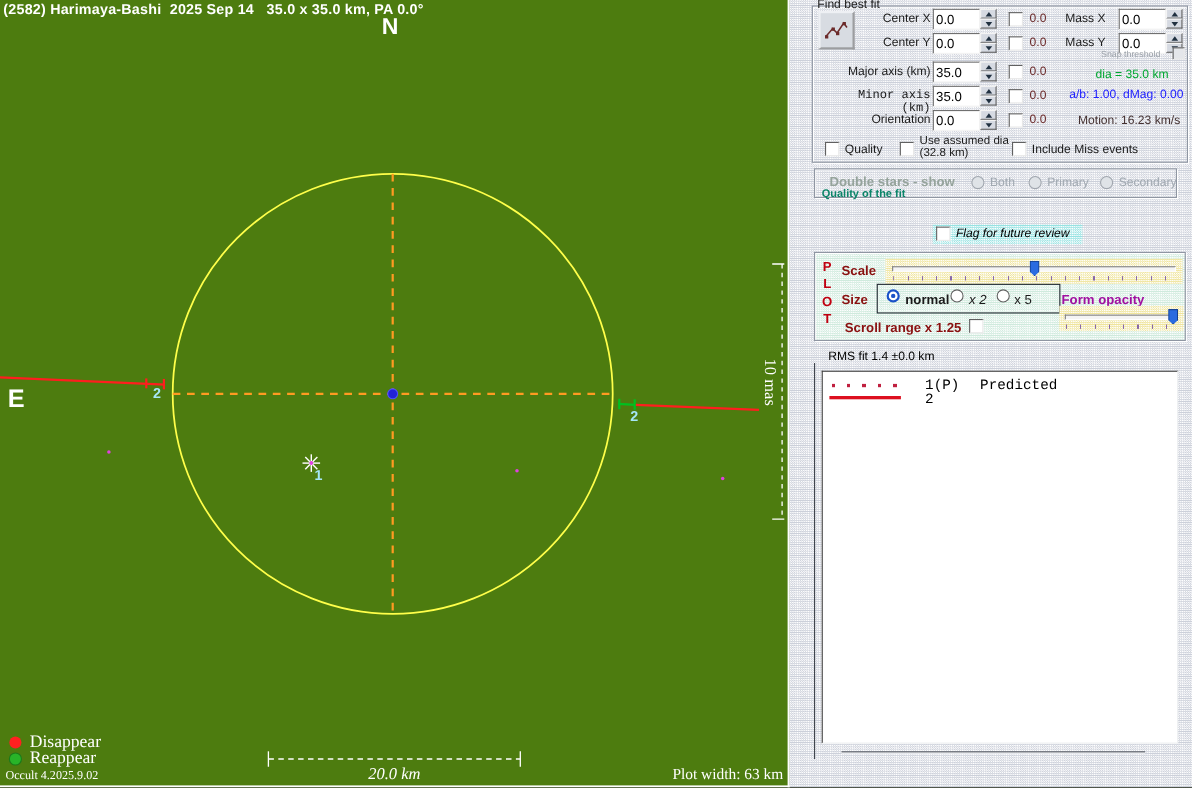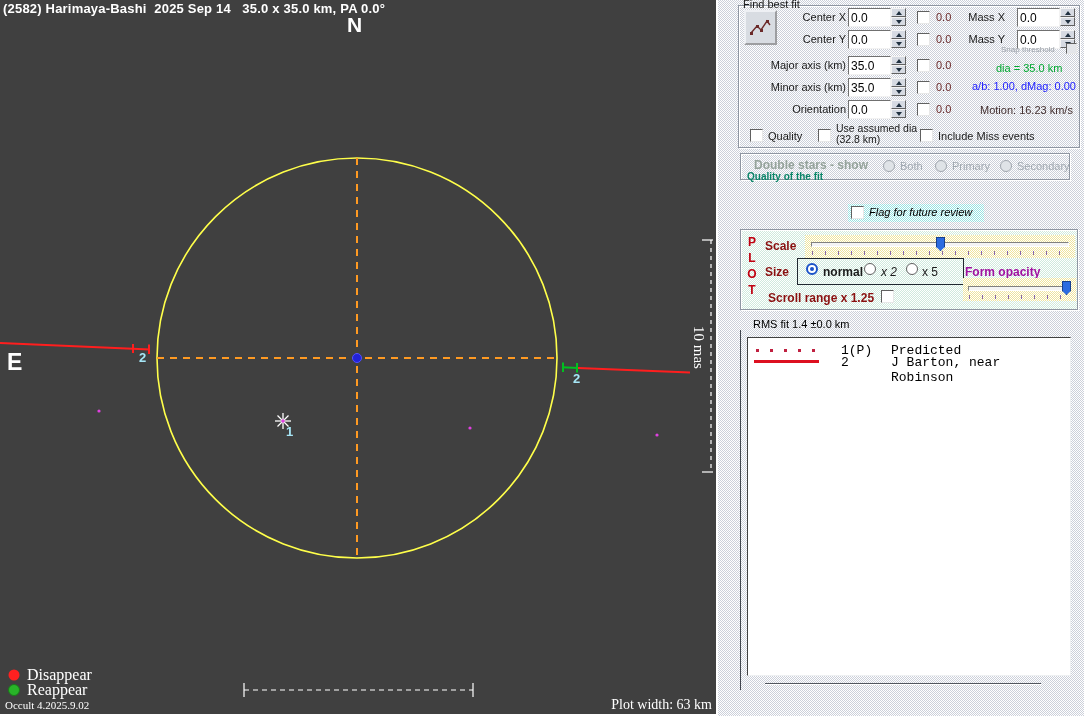--- a/index.html
+++ b/index.html
@@ -1,20 +1,20 @@
 <!DOCTYPE html>
 <html><head>
 <meta charset="utf-8">
 <style>
   * { margin:0; padding:0; box-sizing:border-box; }
   html,body { width:1084px; height:716px; overflow:hidden; background:#000; }
   #root { position:relative; width:1084px; height:716px; font-family:"Liberation Sans", sans-serif; }
 
   
-  #canvas { position:absolute; left:0; top:0; width:718px; height:716px; background:#404040;
+  #canvas { position:absolute; left:0; top:0; width:718px; height:716px; background:#4d7c0f;
             border-right:2px solid #fff; border-bottom:2px solid #fff; }
   #canvas svg { position:absolute; left:0; top:0; }
   .ctxt { position:absolute; color:#fff; white-space:pre; }
   .title-line { font-size:13px; font-weight:bold; letter-spacing:.2px; }
   .compass { font-size:21px; font-weight:bold; }
   .cyanlbl { color:#a6e6f6; font-size:13px; font-weight:bold; }
   .serif { font-family:"Liberation Serif", serif; }
   .vert { writing-mode:vertical-rl; }
 
   
@@ -113,20 +113,21 @@
       <circle cx="14" cy="690" r="5.5" fill="#28b428" stroke="#1a7a1a" stroke-width="1"></circle>
     </svg>
 
     <span class="ctxt title-line" style="left:3px; top:1px;">(2582) Harimaya-Bashi  2025 Sep 14   35.0 x 35.0 km, PA 0.0°</span>
     <span class="ctxt compass" style="left:347px; top:13px;">N</span>
     <span class="ctxt compass" style="left:7px;  top:349px; font-size:23px;">E</span>
     <span class="ctxt cyanlbl" style="left:139px; top:350px;">2</span>
     <span class="ctxt cyanlbl" style="left:573px; top:371px;">2</span>
     <span class="ctxt cyanlbl" style="left:286px; top:424px;">1</span>
     <span class="ctxt serif vert" style="left:690px; top:326px; font-size:15px;">10 mas</span>
+    <span class="ctxt serif" style="left:244px; top:696px; width:229px; text-align:center; font-style:italic; font-size:15px;">20.0 km</span>
     <span class="ctxt serif" style="left:560px; top:697px; width:152px; text-align:right; font-size:14px;">Plot width: 63 km</span>
     <span class="ctxt serif" style="left:5px; top:699px; font-size:11px;">Occult 4.2025.9.02</span>
     <span class="ctxt serif" style="left:27px; top:666px; font-size:16px;">Disappear</span>
     <span class="ctxt serif" style="left:27px; top:681px; font-size:16px;">Reappear</span>
   </div>
 
   <div id="panel">
 
     <div class="groupbox" style="left:20px; top:5px; width:342px; height:143px;"></div>
     <span class="abs" style="left:23px; top:-2px; padding:0 2px; font-size:11px;">Find best fit</span>
@@ -187,21 +188,21 @@
       <input readonly="" value="35.0" style="">
       <div class="spin">
           <div class="up"></div>
           <div class="down"></div>
         </div>
     </div>
     <span class="cb" style="left:199px; top:59px;"></span>
     <span class="abs maroon" style="left:218px; top:59px;">0.0</span>
     <span class="abs" style="left:278px; top:62px; color:#00a830;">dia = 35.0 km</span>
 
-    <span class="rlabel" style="left:40px; top:81px; width:88px;">Minor axis (km)</span>
+    <span class="rlabel" style="left:40px; top:81px; width:88px;font-family:Liberation Mono, monospace;">Minor axis (km)</span>
     <div class="num" style="left:130px; top:78px;">
       <input readonly="" value="35.0" style="">
       <div class="spin">
           <div class="up"></div>
           <div class="down"></div>
         </div>
     </div>
     <span class="cb" style="left:199px; top:81px;"></span>
     <span class="abs maroon" style="left:218px; top:81px;">0.0</span>
     <span class="abs" style="left:254px; top:80px; color:#2020ff;">a/b: 1.00, dMag: 0.00</span>
@@ -270,18 +271,17 @@
 
     <div class="abs" style="left:22px; top:330px; width:1px; height:360px; background:#40454d;"></div>
     <span class="abs" style="left:35px; top:318px; color:#000;">RMS fit 1.4 ±0.0 km</span>
 
     <div class="listbox" style="left:29px; top:337px; width:324px; height:339px;">
       <div class="abs" style="left:8px; top:11px; width:62px; height:3px; background:repeating-linear-gradient(90deg,#c02040 0 3px,transparent 3px 14px);"></div>
       <span class="abs mono" style="left:93px; top:5px;">1(P)</span>
       <span class="abs mono" style="left:143px; top:5px;">Predicted</span>
       <div class="abs" style="left:6px; top:22px; width:65px; height:3px; background:#dd1020;"></div>
       <span class="abs mono" style="left:93px; top:17px;">2</span>
-      <span class="abs mono" style="left:143px; top:17px;">J Barton, near Robinson</span>
     </div>
 
     <div class="abs" style="left:47px; top:683px; width:276px; height:1px; background:#50555d; box-shadow:0 1px 0 #fff;"></div>
   </div>
 </div>
 
 </body></html>

